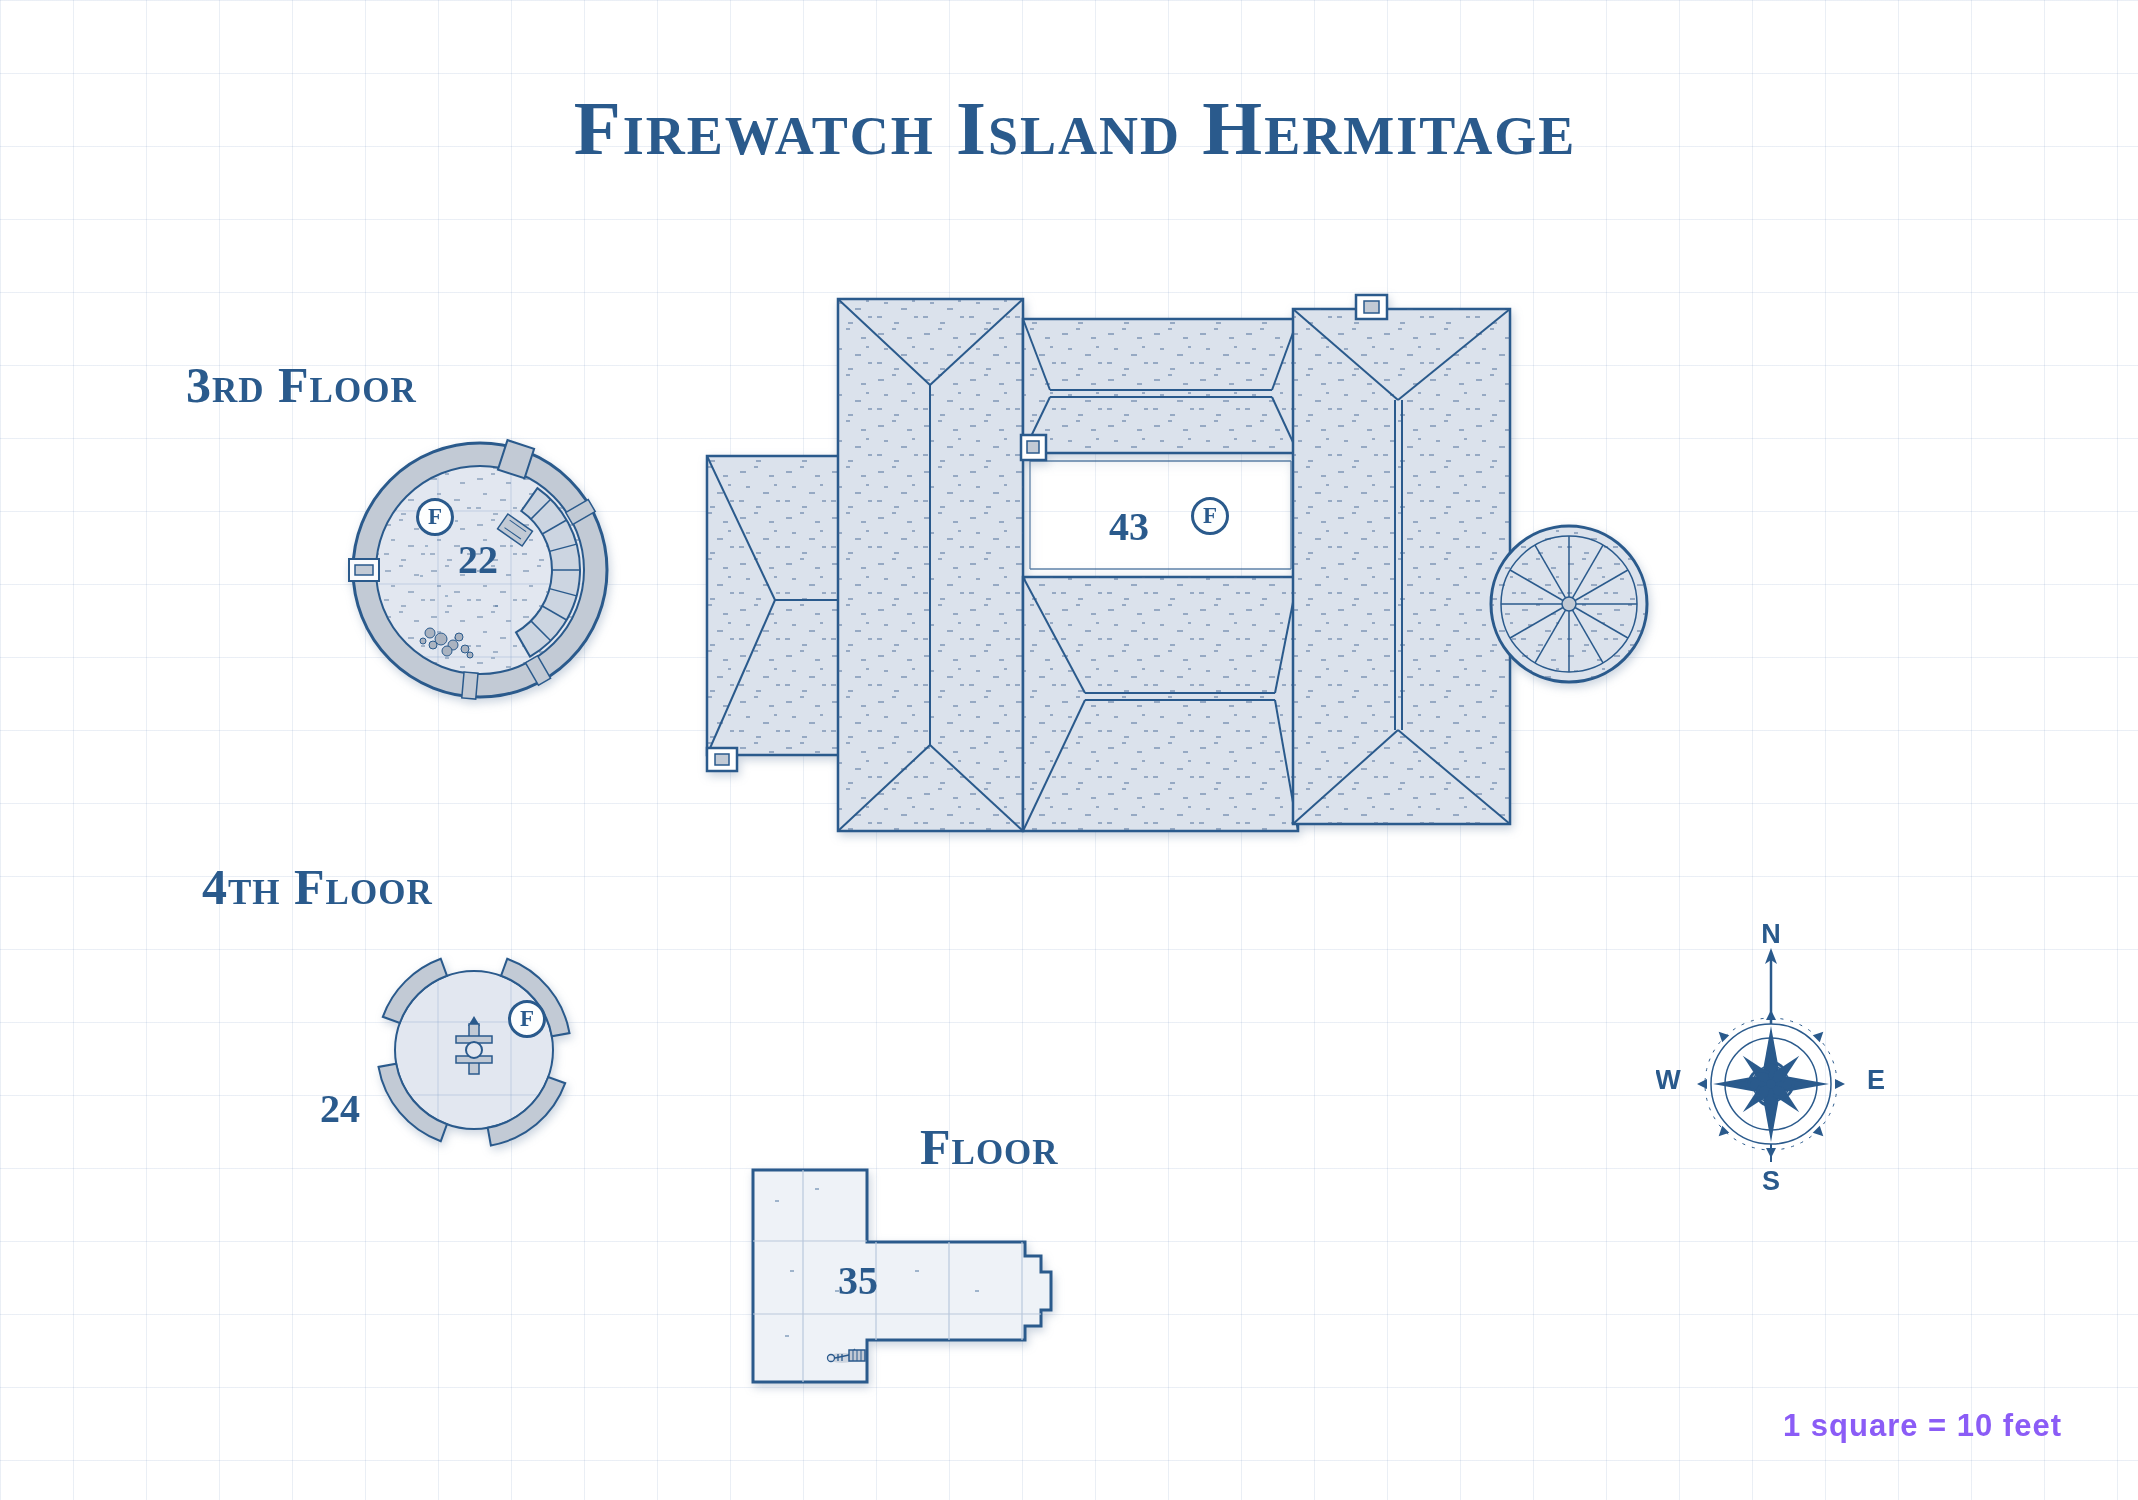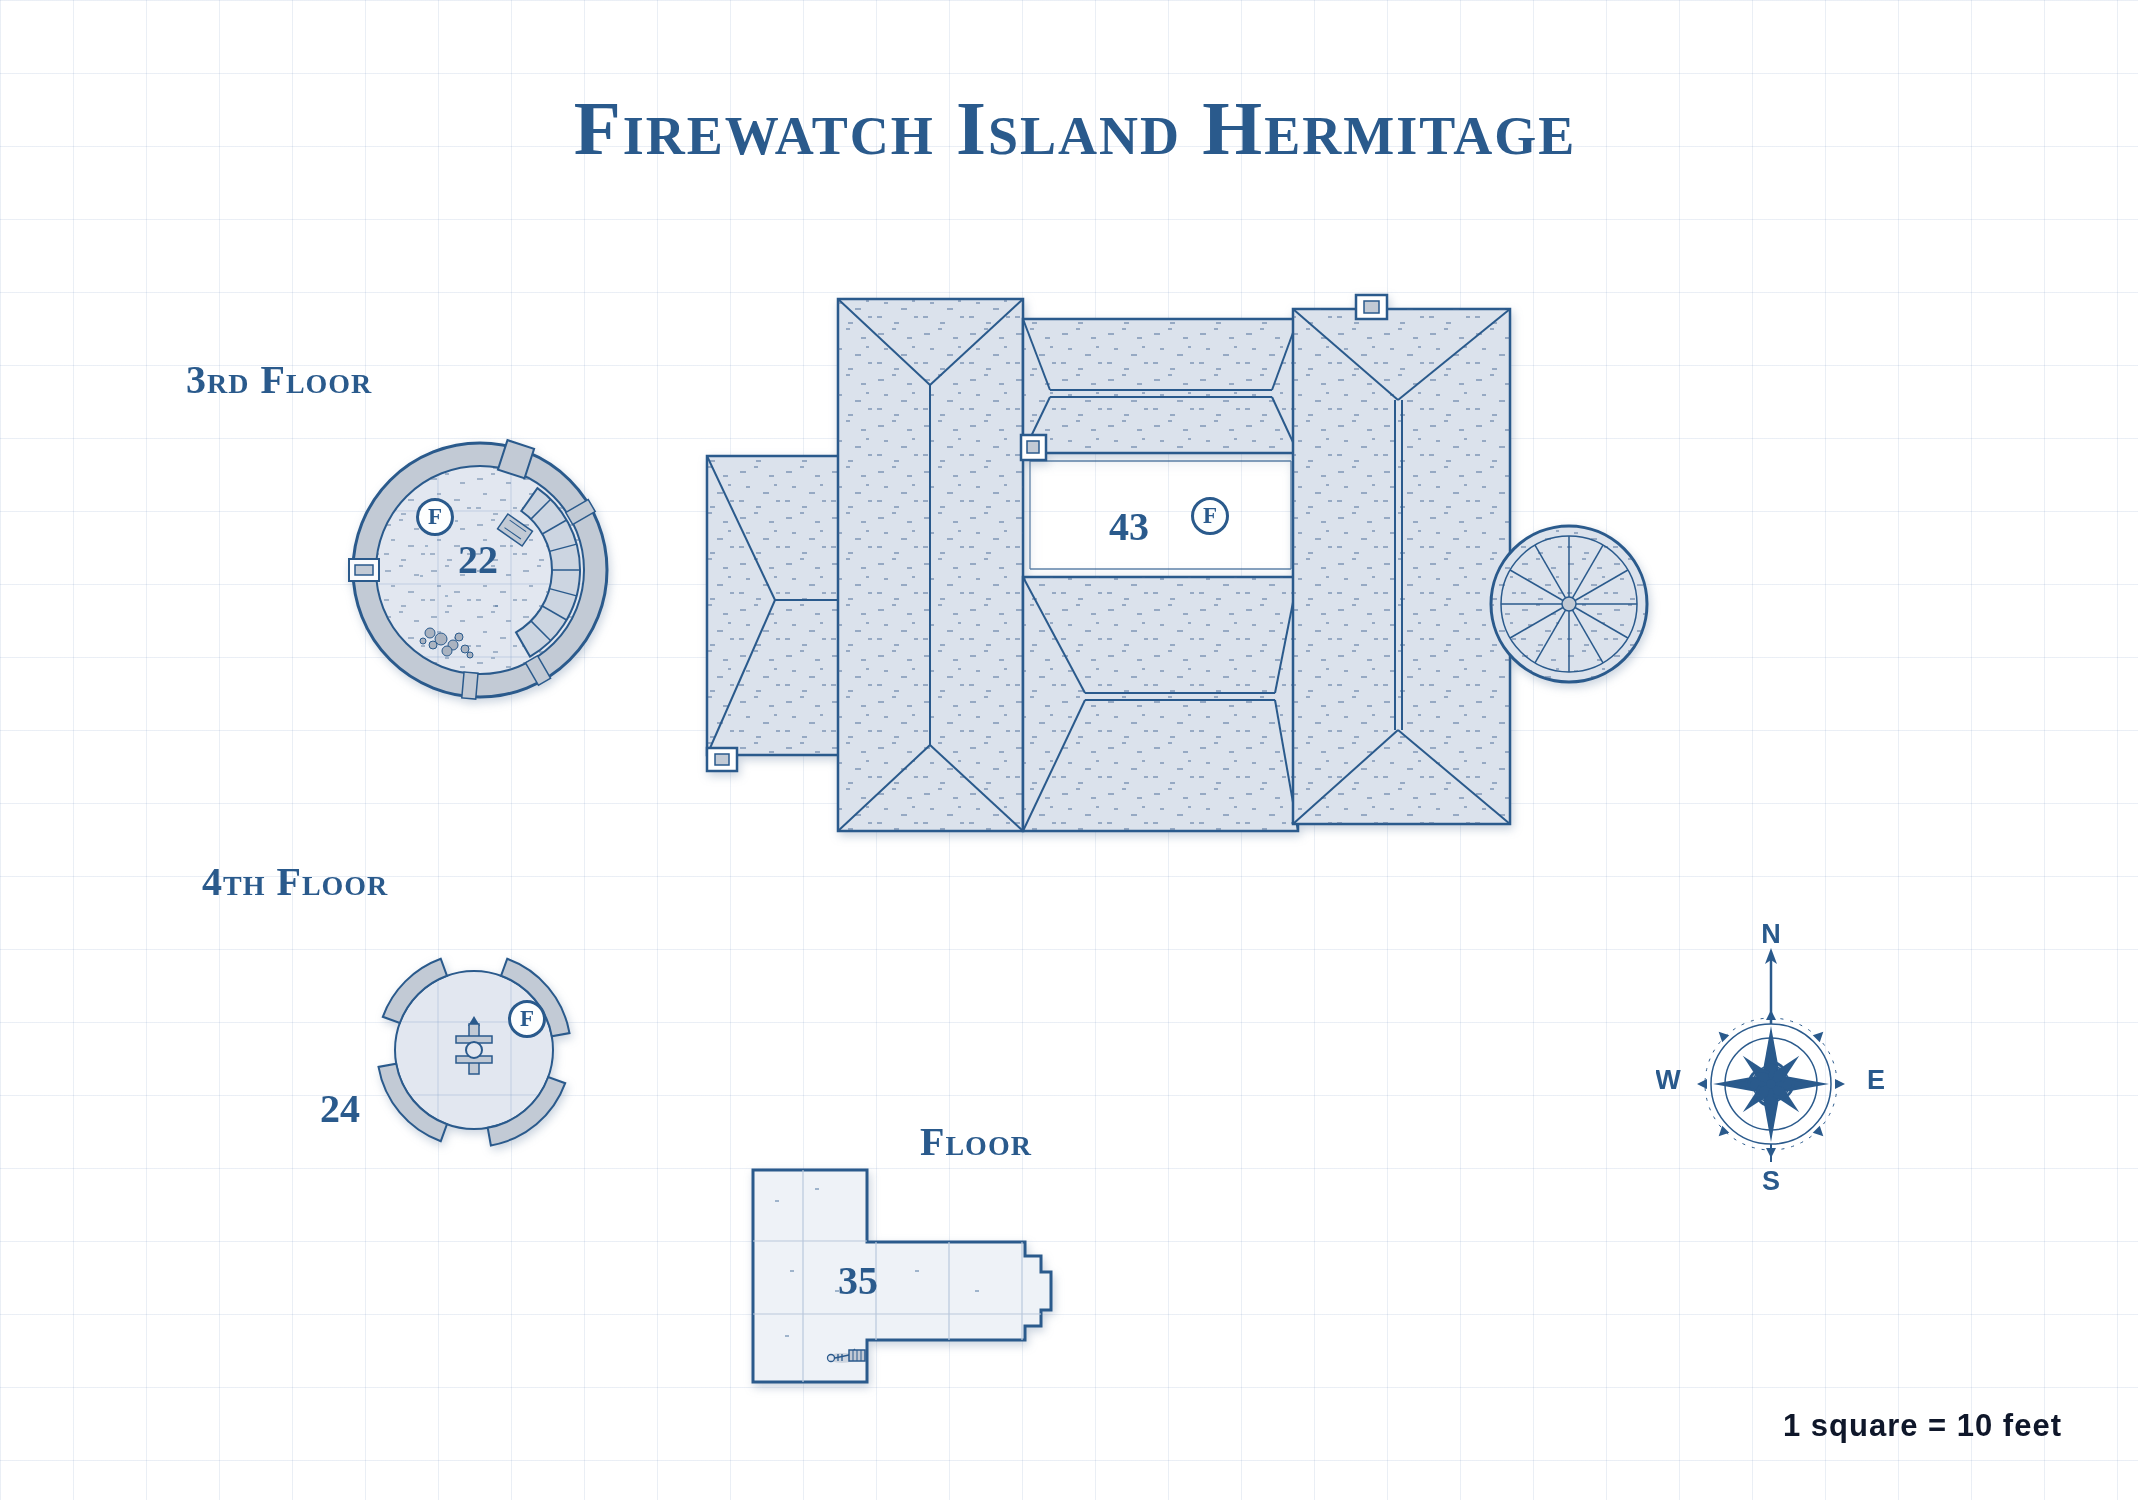--- a/index.html
+++ b/index.html
@@ -6,28 +6,28 @@
   .canvas{position:relative;width:2138px;height:1500px;background:#ffffff;overflow:hidden;
           font-family:"Liberation Serif",serif;}
   .grid{position:absolute;inset:0;pointer-events:none;
         background-image:
           linear-gradient(to right, rgba(125,155,195,0.16) 1px, transparent 1px),
           linear-gradient(to bottom, rgba(125,155,195,0.16) 1px, transparent 1px);
         background-size:73px 73px;}
   .label{position:absolute;color:#2a5a8c;font-variant:small-caps;font-weight:700;
          font-family:"Liberation Serif",serif;white-space:nowrap;}
   .title{top:84px;left:6px;width:100%;text-align:center;font-size:77px;letter-spacing:2px;}
-  .floor-label{font-size:40px;letter-spacing:1px;}
+  .floor-label{font-size:50px;letter-spacing:1px;}
   .room-number{position:absolute;transform:translate(-50%,-50%);
                font:700 40px "Liberation Serif",serif;color:#2a5a8c;}
   .fbadge{position:absolute;transform:translate(-50%,-50%);width:38px;height:38px;
           border:3px solid #2a5a8c;border-radius:50%;background:#fdfefe;box-sizing:border-box;
           display:flex;align-items:center;justify-content:center;
           font:700 23px "Liberation Serif",serif;color:#2a5a8c;}
-  .scale-note{position:absolute;right:76px;top:1408px;color:#0f172a;letter-spacing:1px;
+  .scale-note{position:absolute;right:76px;top:1408px;color:#8b5cf6;letter-spacing:1px;
               font:700 31px "Liberation Sans",sans-serif;}
   .mapsvg{position:absolute;filter:drop-shadow(2px 4px 5px rgba(70,100,140,0.28));}
   .compass{position:absolute;}
   .compass text{font:700 27px "Liberation Sans",sans-serif;fill:#2a5a8c;text-anchor:middle;}
 </style>
 </head>
 <body>
 
 <div class="canvas">
   <div class="grid"></div>

